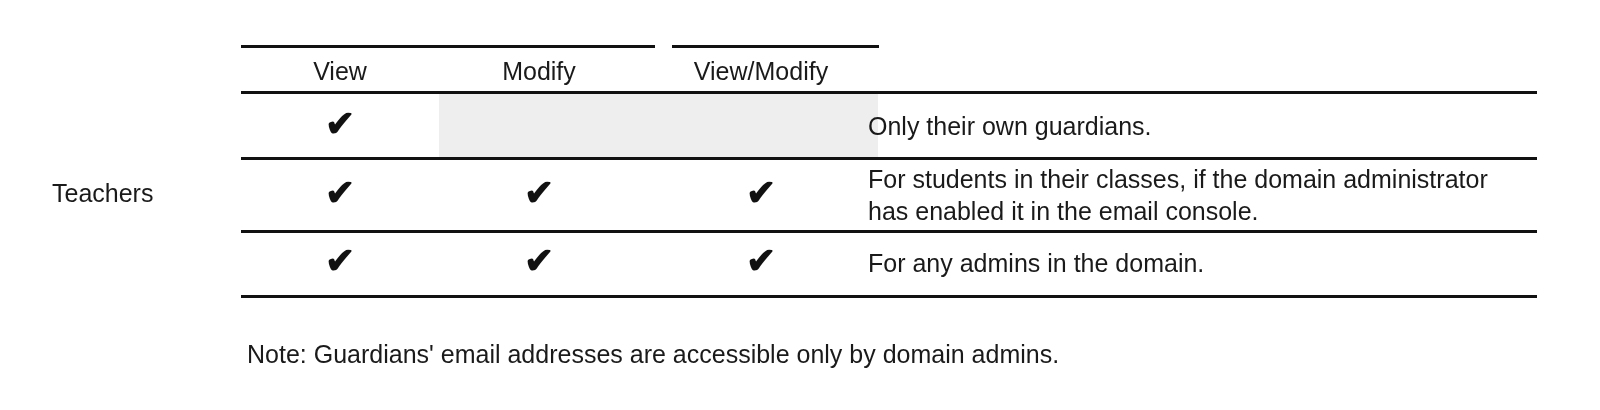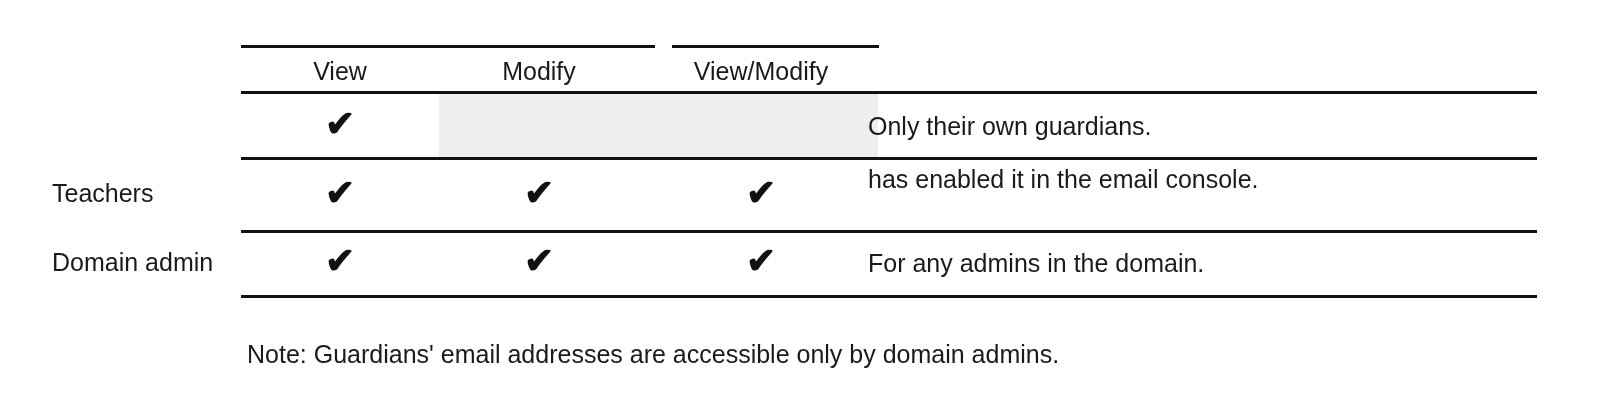--- a/index.html
+++ b/index.html
@@ -169,24 +169,24 @@
     <div class="check c-view row0">✔</div>
     <div class="note-cell row0">
       <div>Only their own guardians.</div>
     </div>
 
     <div class="row-label row1">Teachers</div>
     <div class="check c-view row1">✔</div>
     <div class="check c-modify row1">✔</div>
     <div class="check c-invite row1">✔</div>
     <div class="note-cell row1">
+      <div>For students in their classes, if the domain administrator</div>
       <div>has enabled it in the email console.</div>
     </div>
 
-    <div class="row-label row2">Domain admin</div>
     <div class="check c-view row2">✔</div>
     <div class="check c-modify row2">✔</div>
     <div class="check c-invite row2">✔</div>
     <div class="note-cell row2">
       <div>For any admins in the domain.</div>
     </div>
 
     <div class="footnote">Note: Guardians' email addresses are accessible only by domain admins.</div>
 
   </div>

